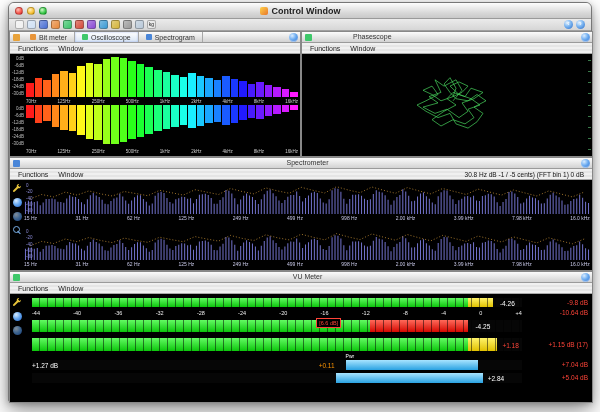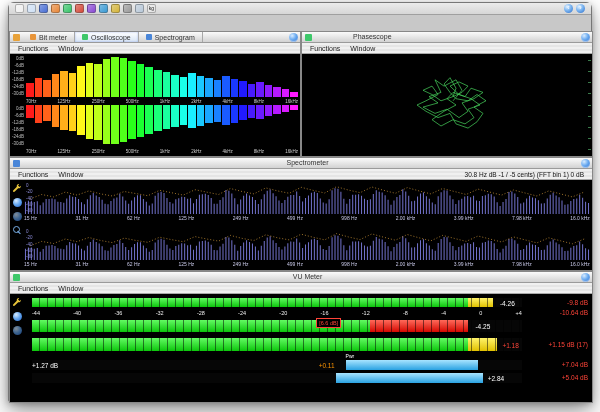--- a/index.html
+++ b/index.html
@@ -72,20 +72,31 @@
   .vu-right{position:absolute;right:4px;font-size:6.5px;color:#ff4438;white-space:nowrap}
   .vu-left-label{position:absolute;left:0;top:50%;transform:translateY(-50%);font-size:6.5px;color:#fff;z-index:2}
   .pwr-label{position:absolute;font-size:5px;color:#fff;top:-7px;z-index:2}
   .vu-bar-blue{position:absolute;top:0;height:100%;background:linear-gradient(180deg,#a8e4ff,#2aa2e2)}
 </style>
 </head>
 <body>
 
 <div class="window">
 
+  <div class="titlebar">
+    <div class="lights">
+      <span class="light red"></span>
+      <span class="light yellow"></span>
+      <span class="light green"></span>
+    </div>
+    <div class="title">
+      <span class="title-icon"></span>
+      <span>Control Window</span>
+    </div>
+  </div>
 
   <div class="toolbar">
     <div class="toolbar-icons">
         <span class="tool-icon" style="background: linear-gradient(135deg, rgba(255, 255, 255, 0.333), transparent), rgb(240, 240, 240);"></span>
         <span class="tool-icon" style="background: linear-gradient(135deg, rgba(255, 255, 255, 0.333), transparent), rgb(207, 224, 244);"></span>
         <span class="tool-icon" style="background: linear-gradient(135deg, rgba(255, 255, 255, 0.333), transparent), rgb(74, 111, 212);"></span>
         <span class="tool-icon" style="background: linear-gradient(135deg, rgba(255, 255, 255, 0.333), transparent), rgb(232, 136, 58);"></span>
         <span class="tool-icon" style="background: linear-gradient(135deg, rgba(255, 255, 255, 0.333), transparent), rgb(58, 196, 106);"></span>
         <span class="tool-icon" style="background: linear-gradient(135deg, rgba(255, 255, 255, 0.333), transparent), rgb(212, 74, 58);"></span>
         <span class="tool-icon" style="background: linear-gradient(135deg, rgba(255, 255, 255, 0.333), transparent), rgb(138, 74, 212);"></span>

